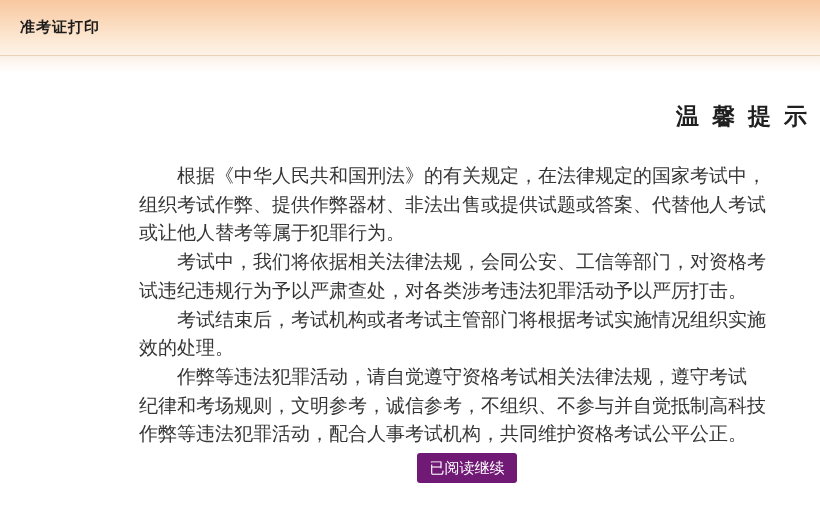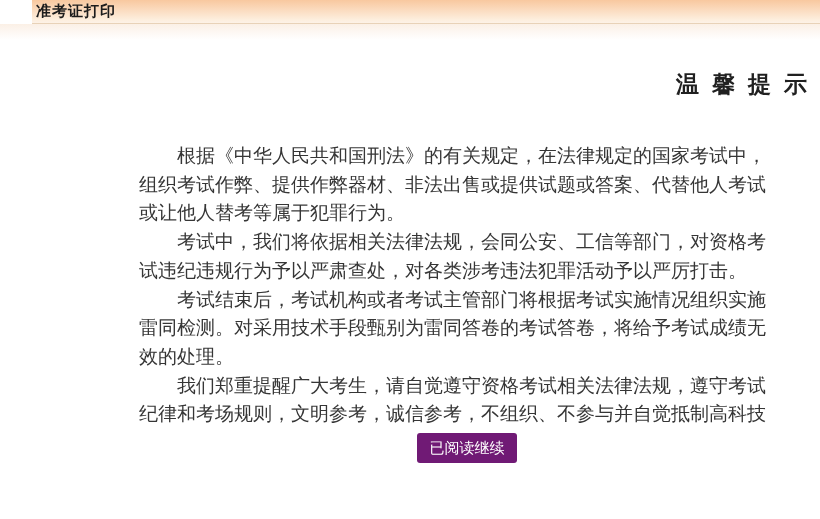--- a/index.html
+++ b/index.html
@@ -7,28 +7,27 @@
     padding: 0;
     width: 820px;
     height: 519px;
     background: #ffffff;
     overflow: hidden;
     font-family: "Liberation Sans", sans-serif;
   }
 
   
   .page-header {
-    height: 24px;
+    height: 56px;
     background: linear-gradient(to bottom, #f8c89f 0%, #fbdcc0 45%, #fdeedd 85%, #fdf2e7 100%);
     border-bottom: 1px solid #e8d2b8;
     display: flex;
     align-items: center;
-    padding-left: 4px;
+    padding-left: 20px;
     box-sizing: border-box;
-    margin-left: 32px;
   }
   .page-header .title {
     font-size: 15px;
     font-weight: bold;
     color: #1c1c1c;
     letter-spacing: 1px;
   }
   .header-fade {
     height: 16px;
     background: linear-gradient(to bottom, #fbf0e6, #ffffff);
@@ -44,21 +43,21 @@
     font-size: 23px;
     font-weight: 600;
     color: #202020;
     letter-spacing: 13px;
     padding-left: 13px; 
   }
 
   .notice-body {
     width: 656px;
     margin-left: 139px;
-    margin-top: 44px;
+    margin-top: 32px;
     font-family: "Liberation Serif", "DejaVu Serif", serif;
     font-size: 19px;
     line-height: 28.7px;
     color: #363636;
   }
   .notice-body .line {
     white-space: nowrap;
   }
   .notice-body .line.indent {
     padding-left: 38px; 
@@ -98,22 +97,22 @@
 
 <div class="notice-body">
   <div class="line indent">根据《中华人民共和国刑法》的有关规定，在法律规定的国家考试中，</div>
   <div class="line">组织考试作弊、提供作弊器材、非法出售或提供试题或答案、代替他人考试</div>
   <div class="line">或让他人替考等属于犯罪行为。</div>
 
   <div class="line indent">考试中，我们将依据相关法律法规，会同公安、工信等部门，对资格考</div>
   <div class="line">试违纪违规行为予以严肃查处，对各类涉考违法犯罪活动予以严厉打击。</div>
 
   <div class="line indent">考试结束后，考试机构或者考试主管部门将根据考试实施情况组织实施</div>
-  <div class="line">雷同检测。对采用技术手段甄别为雷同答卷的考试答卷，将给予考试成绩无</div>
   <div class="line">效的处理。</div>
 
-  <div class="line indent">我们郑重提醒广大考生，请自觉遵守资格考试相关法律法规，遵守考试</div>
+  <div class="line indent">作弊等违法犯罪活动，请自觉遵守资格考试相关法律法规，遵守考试</div>
   <div class="line">纪律和考场规则，文明参考，诚信参考，不组织、不参与并自觉抵制高科技</div>
+  <div class="line">作弊等违法犯罪活动，配合人事考试机构，共同维护资格考试公平公正。</div>
 </div>
 
 <div class="button-row">
   <button class="continue-btn">已阅读继续</button>
 </div>
 
 </body></html>

